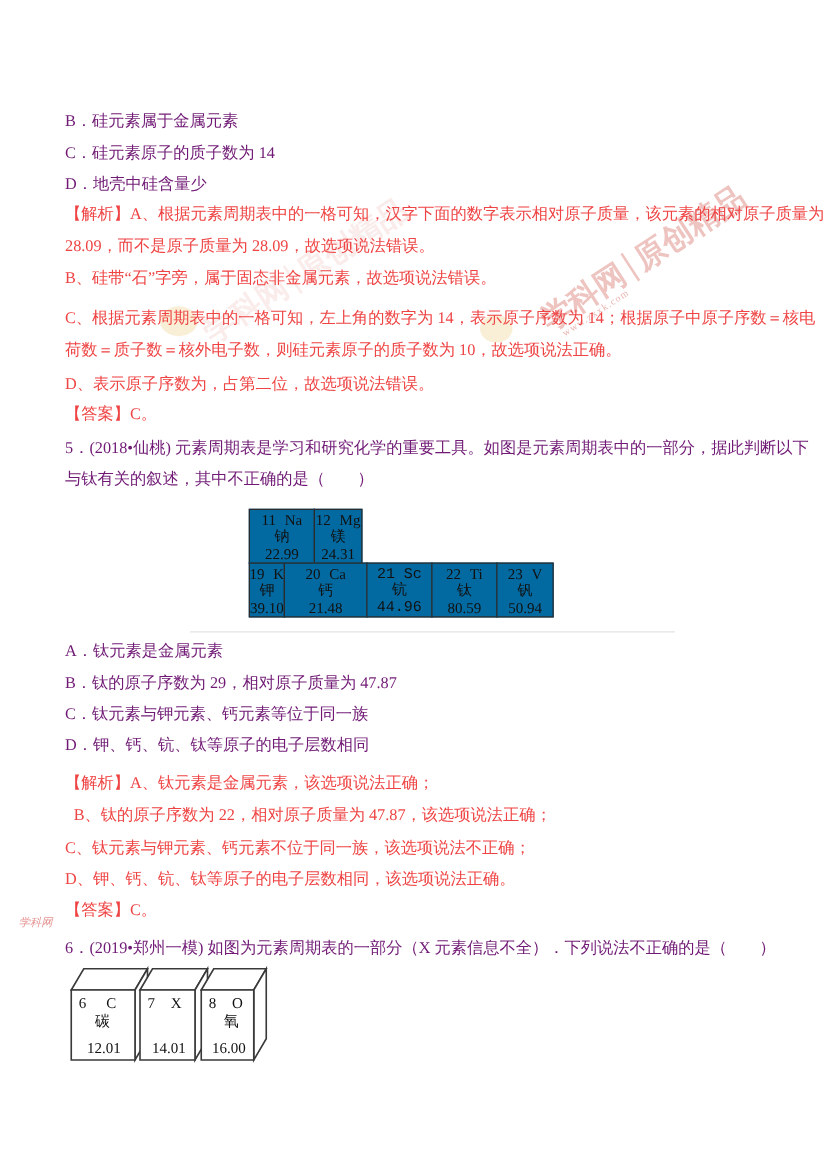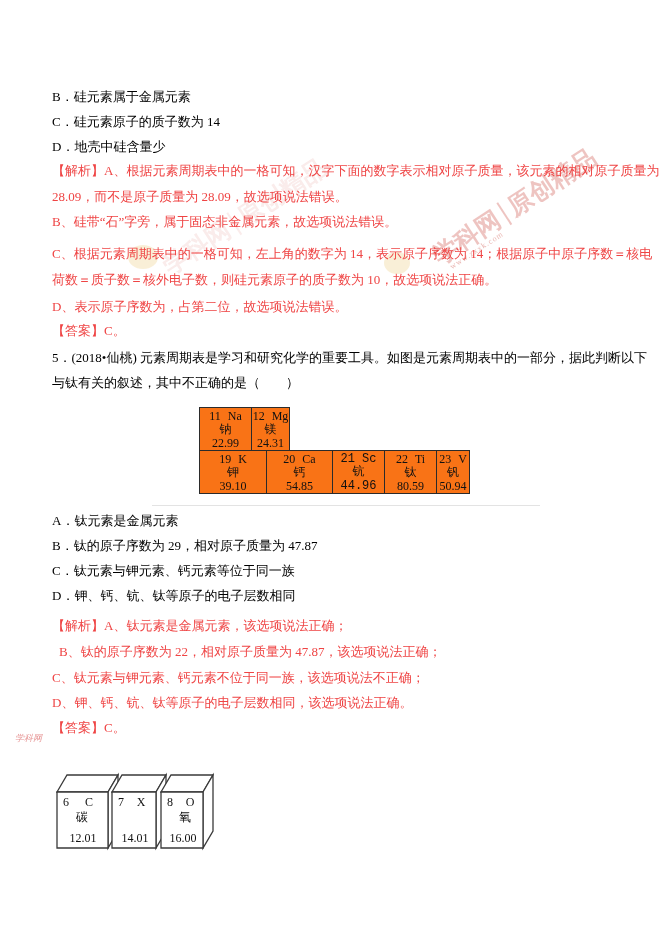--- a/index.html
+++ b/index.html
@@ -1,37 +1,37 @@
 <!DOCTYPE html>
 <html><head>
 <meta charset="utf-8">
 <style>
   html,body{margin:0;padding:0;background:#fff;}
   #page{position:relative;width:661px;height:935px;background:#ffffff;overflow:hidden;
         font-family:"Liberation Serif","DejaVu Serif",serif;}
-  .ln{position:absolute;left:52px;font-size:13px;line-height:17px;white-space:pre;color:#000000;}
+  .ln{position:absolute;left:52px;font-size:13px;line-height:17px;white-space:pre;color:#701a75;}
   .red{color:#ef4444;}
   .sp{padding-left:7px;}
 
   
   .wm{position:absolute;transform:rotate(-33deg);color:rgba(224,148,142,0.55);
       font-weight:bold;font-size:25px;white-space:nowrap;pointer-events:none;
       display:flex;align-items:center;gap:6px;}
   .wm .wm-bar{display:inline-block;width:2px;height:26px;background:rgba(224,148,142,0.55);}
   .wm .wm-sub{font-size:8px;font-weight:normal;letter-spacing:1px;position:absolute;left:8px;top:28px;
       color:rgba(224,148,142,0.7);}
   .wm2{opacity:0.33;}
   .seal{position:absolute;border-radius:50%;background:rgba(240,214,150,0.38);pointer-events:none;}
   .corner-wm{position:absolute;font-size:9px;font-style:italic;color:rgba(205,40,40,0.5);}
 
   
   .ptable{position:absolute;left:200px;top:407px;font-size:12px;color:#111;}
   .prow{display:flex;}
   .pcell{box-sizing:border-box;border:1px solid #2b2b2b;margin-left:-1px;height:44px;
-         text-align:center;background:#f97316;}
+         text-align:center;background:#0369a1;}
   .prow + .prow .pcell{margin-top:-1px;}
   .pcell .cl1{display:flex;justify-content:center;gap:7px;line-height:14px;margin-top:1px;}
   .pcell .cl2{line-height:13px;}
   .pcell .cl3{line-height:14px;}
   .img-edge{position:absolute;height:1px;background:#e3e3e3;}
 
   
   .eboxes{position:absolute;left:48px;top:768px;}
   .eboxes polygon{fill:#ffffff;stroke:#3a3a3a;stroke-width:1.3;stroke-linejoin:miter;}
   .eboxes text{font-family:"Liberation Serif","DejaVu Serif",serif;font-size:12px;fill:#111;}
@@ -84,53 +84,53 @@
       <div class="pcell" style="width:39px;">
         <div class="cl1">
             <span>12</span>
             <span>Mg</span>
           </div>
         <div class="cl2">镁</div>
         <div class="cl3">24.31</div>
       </div>
     </div>
     <div class="prow">
-      <div class="pcell" style="width:68px;">
+      <div class="pcell" style="width:29px;">
         <div class="cl1">
             <span>19</span>
             <span>K</span>
           </div>
         <div class="cl2">钾</div>
         <div class="cl3">39.10</div>
       </div>
       <div class="pcell" style="width:67px;">
         <div class="cl1">
             <span>20</span>
             <span>Ca</span>
           </div>
         <div class="cl2">钙</div>
-        <div class="cl3">54.85</div>
+        <div class="cl3">21.48</div>
       </div>
       <div class="pcell" style="width:53px;font-family:Liberation Mono, monospace;">
         <div class="cl1">
             <span>21</span>
             <span>Sc</span>
           </div>
         <div class="cl2">钪</div>
         <div class="cl3">44.96</div>
       </div>
       <div class="pcell" style="width:53px;">
         <div class="cl1">
             <span>22</span>
             <span>Ti</span>
           </div>
         <div class="cl2">钛</div>
         <div class="cl3">80.59</div>
       </div>
-      <div class="pcell" style="width:34px;">
+      <div class="pcell" style="width:46px;">
         <div class="cl1">
             <span>23</span>
             <span>V</span>
           </div>
         <div class="cl2">钒</div>
         <div class="cl3">50.94</div>
       </div>
     </div>
   </div>
   <div class="img-edge" style="left:152px;top:505px;width:388px;"></div>
@@ -139,20 +139,21 @@
   <div class="ln" style="top:537px;">B．钛的原子序数为 29，相对原子质量为 47.87</div>
   <div class="ln" style="top:562px;">C．钛元素与钾元素、钙元素等位于同一族</div>
   <div class="ln" style="top:587px;">D．钾、钙、钪、钛等原子的电子层数相同</div>
 
   <div class="ln red" style="top:617px;">【解析】A、钛元素是金属元素，该选项说法正确；</div>
   <div class="ln red sp" style="top:643px;">B、钛的原子序数为 22，相对原子质量为 47.87，该选项说法正确；</div>
   <div class="ln red" style="top:669px;">C、钛元素与钾元素、钙元素不位于同一族，该选项说法不正确；</div>
   <div class="ln red" style="top:694px;">D、钾、钙、钪、钛等原子的电子层数相同，该选项说法正确。</div>
   <div class="ln red" style="top:719px;">【答案】C。</div>
 
+  <div class="ln" style="top:749px;">6．(2019•郑州一模) 如图为元素周期表的一部分（X 元素信息不全）．下列说法不正确的是（　　）</div>
 
   <svg class="eboxes" width="180" height="85" viewBox="0 0 180 85">
 
     <g>
       <polygon points="9,24 19,7 70,7 60,24"></polygon>
       <polygon points="60,24 70,7 70,63 60,80"></polygon>
       <polygon points="9,24 60,24 60,80 9,80"></polygon>
       <text x="15" y="38">6</text>
       <text x="41" y="38" text-anchor="middle">C</text>
       <text x="34" y="53" text-anchor="middle">碳</text>

